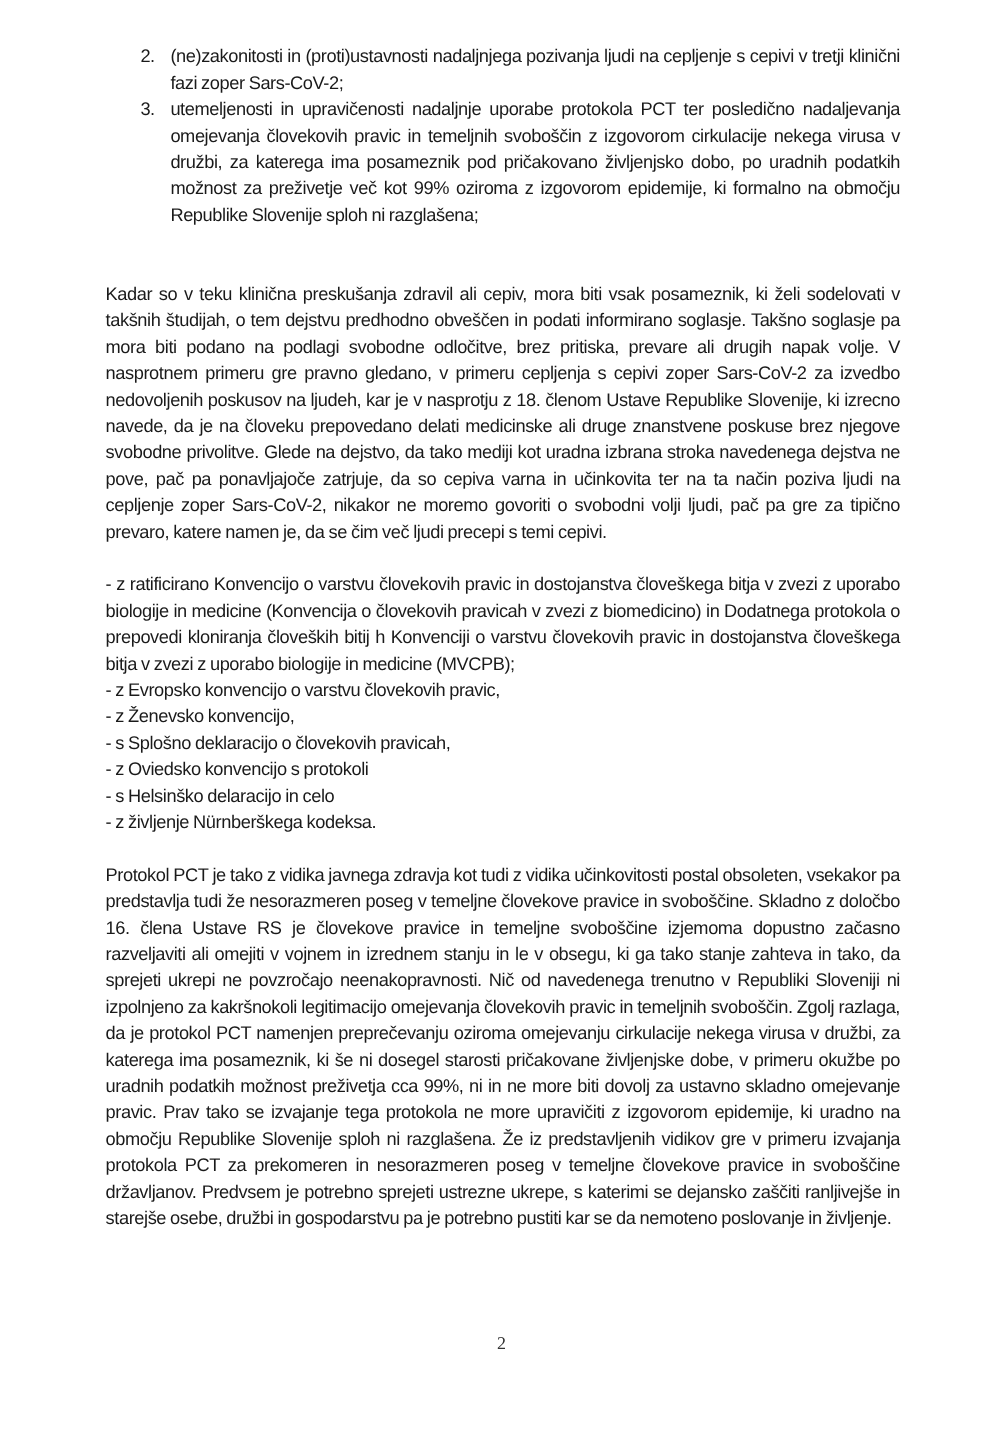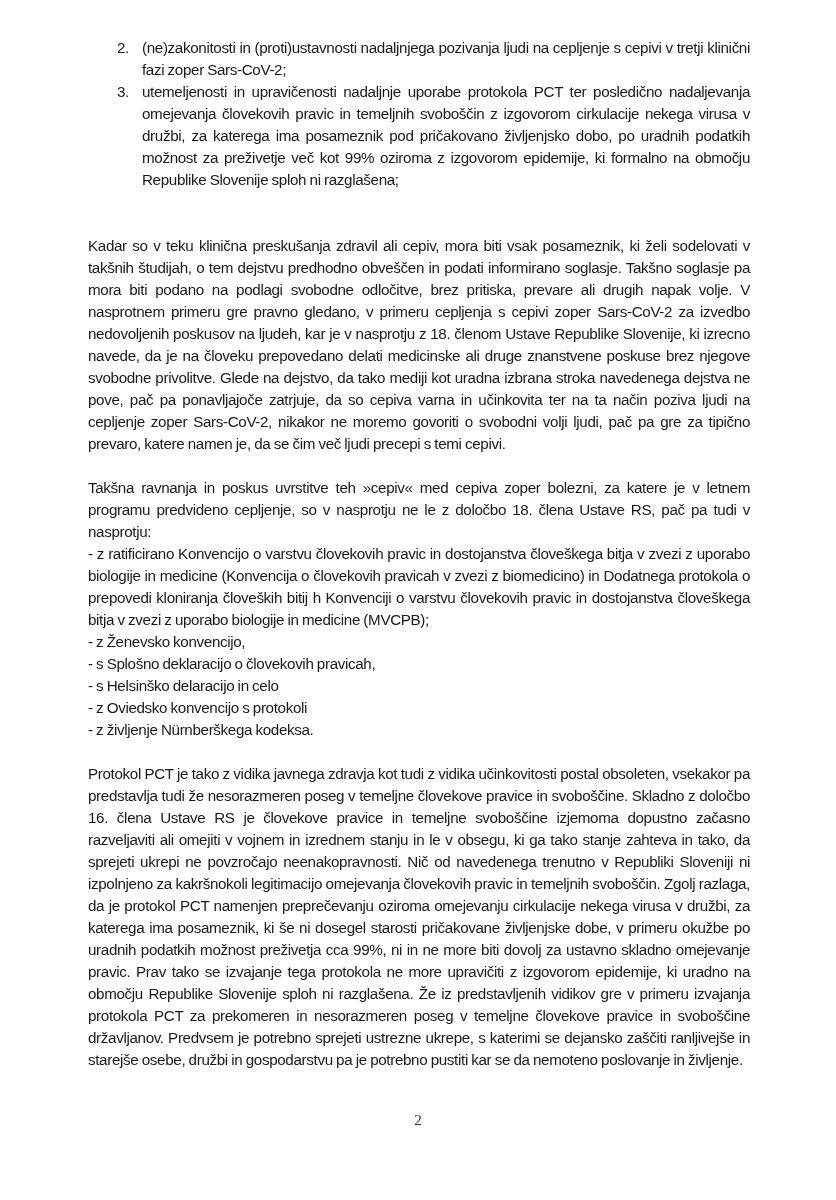--- a/index.html
+++ b/index.html
@@ -45,28 +45,28 @@
     </li>
   </ol>
 
   <div class="gap-big"></div>
 
   <section>
     <p class="txt"><span>Kadar so v teku klinična preskušanja zdravil ali cepiv, mora biti vsak posameznik, ki želi sodelovati v takšnih študijah, o tem dejstvu predhodno obveščen in podati informirano soglasje. Takšno soglasje pa mora biti podano na podlagi svobodne odločitve, brez pritiska, prevare ali drugih napak volje. V nasprotnem primeru gre pravno gledano, v primeru cepljenja s cepivi zoper Sars-CoV-2 za izvedbo nedovoljenih poskusov na ljudeh, kar je v nasprotju z </span><b>18. členom Ustave</b><span> Republike Slovenije, ki izrecno navede, </span><b>da je na človeku prepovedano delati medicinske ali druge znanstvene poskuse brez njegove svobodne privolitve</b><span>. Glede na dejstvo, da tako mediji kot uradna izbrana stroka navedenega dejstva ne pove, pač pa ponavljajoče zatrjuje, da so cepiva varna in učinkovita ter na ta način poziva ljudi na cepljenje zoper Sars-CoV-2, nikakor ne moremo govoriti o svobodni volji ljudi, pač pa gre za tipično prevaro, katere namen je, da se čim več ljudi precepi s temi cepivi.</span></p>
 
     <div class="gap"></div>
 
-    <p class="txt">Takšna ravnanja in poskus uvrstitve teh »cepiv« med cepiva zoper bolezni, za katere je v letnem programu predvideno cepljenje, so v nasprotju ne le z določbo 18. člena Ustave RS, pač pa tudi v nasprotju:</p>
 
     <ul class="dash-list txt">
       <li>- z ratificirano Konvencijo o varstvu človekovih pravic in dostojanstva človeškega bitja v zvezi z uporabo biologije in medicine (Konvencija o človekovih pravicah v zvezi z biomedicino) in Dodatnega protokola o prepovedi kloniranja človeških bitij h Konvenciji o varstvu človekovih pravic in dostojanstva človeškega bitja v zvezi z uporabo biologije in medicine (MVCPB);</li>
+      <li>- z Evropsko konvencijo o varstvu človekovih pravic,</li>
       <li>- z Ženevsko konvencijo,</li>
       <li>- s Splošno deklaracijo o človekovih pravicah,</li>
+      <li>- z Oviedsko konvencijo s protokoli</li>
       <li>- s Helsinško delaracijo in celo</li>
-      <li>- z Oviedsko konvencijo s protokoli</li>
       <li>- z življenje Nürnberškega kodeksa.</li>
     </ul>
   </section>
 
   <div class="gap"></div>
 
   <section>
     <p class="txt"><span>Protokol PCT je tako z vidika javnega zdravja kot tudi z vidika učinkovitosti postal obsoleten, vsekakor pa predstavlja tudi že nesorazmeren poseg v temeljne človekove pravice in svoboščine. Skladno z določbo </span><b>16. člena Ustave RS</b><span> je človekove pravice in temeljne svoboščine </span><b>izjemoma dopustno začasno razveljaviti ali omejiti v vojnem in izrednem stanju in le v obsegu, ki ga tako stanje zahteva</b><span> in </span><b>tako, da sprejeti ukrepi ne povzročajo neenakopravnosti</b><span>. Nič od navedenega trenutno v Republiki Sloveniji ni izpolnjeno za kakršnokoli legitimacijo omejevanja človekovih pravic in temeljnih svoboščin. Zgolj razlaga, da je protokol PCT namenjen preprečevanju oziroma omejevanju cirkulacije nekega  virusa v družbi, za katerega ima posameznik, ki še ni dosegel starosti pričakovane življenjske dobe, v primeru okužbe po uradnih podatkih možnost preživetja cca 99%, ni in ne more biti dovolj za ustavno skladno omejevanje pravic. Prav tako se izvajanje tega protokola ne more upravičiti z izgovorom epidemije, ki uradno na območju Republike Slovenije sploh ni razglašena. Že iz predstavljenih vidikov gre v primeru izvajanja protokola PCT za prekomeren in nesorazmeren poseg v temeljne človekove pravice in svoboščine državljanov. Predvsem je potrebno sprejeti ustrezne ukrepe, s katerimi se dejansko zaščiti ranljivejše in starejše osebe, družbi in gospodarstvu pa je potrebno pustiti kar se da nemoteno poslovanje in življenje.</span></p>
   </section>
 </div>

